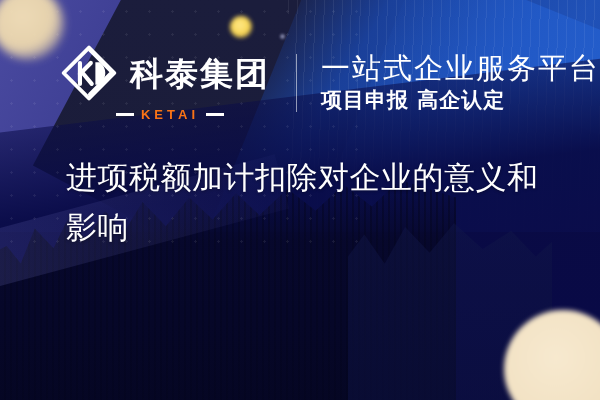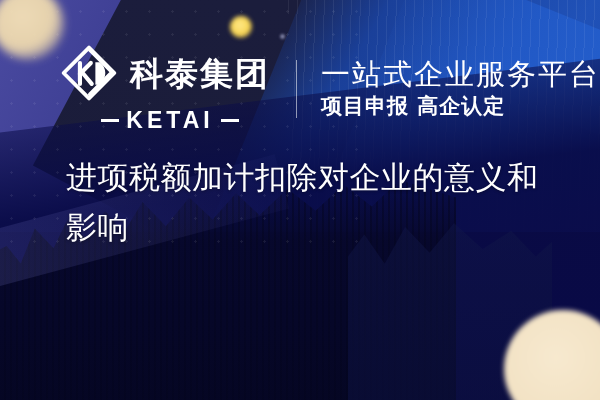--- a/index.html
+++ b/index.html
@@ -129,21 +129,21 @@
   .logo-block{display:flex;flex-direction:column;align-items:center;}
   .logo-top{display:flex;align-items:center;gap:12px;}
   .logo-mark{width:58px;height:58px;display:block;flex:none;}
   .logo-cn{
     color:#fff;font-size:33px;font-weight:bold;letter-spacing:2px;
     line-height:1;white-space:nowrap;
     font-family:"DejaVu Sans","Liberation Sans",sans-serif;
   }
   .logo-en{
     display:flex;align-items:center;gap:7px;margin-top:5px;margin-left:10px;
-    color:#ffffff;font-size:23px;font-weight:bold;letter-spacing:4px;
+    color:#f97316;font-size:13px;font-weight:bold;letter-spacing:4px;
   }
   .logo-en .rule{display:block;width:18px;height:3px;background:#fff;}
   .divider{
     width:1px;height:58px;background:rgba(255,255,255,.55);
     margin:0 24px 0 26px;flex:none;
   }
   .tagline{display:flex;flex-direction:column;justify-content:flex-start;}
   .tagline-main{
     color:#fff;font-size:29px;letter-spacing:2px;line-height:1.12;white-space:nowrap;
     font-family:"DejaVu Sans","Liberation Sans",sans-serif;

